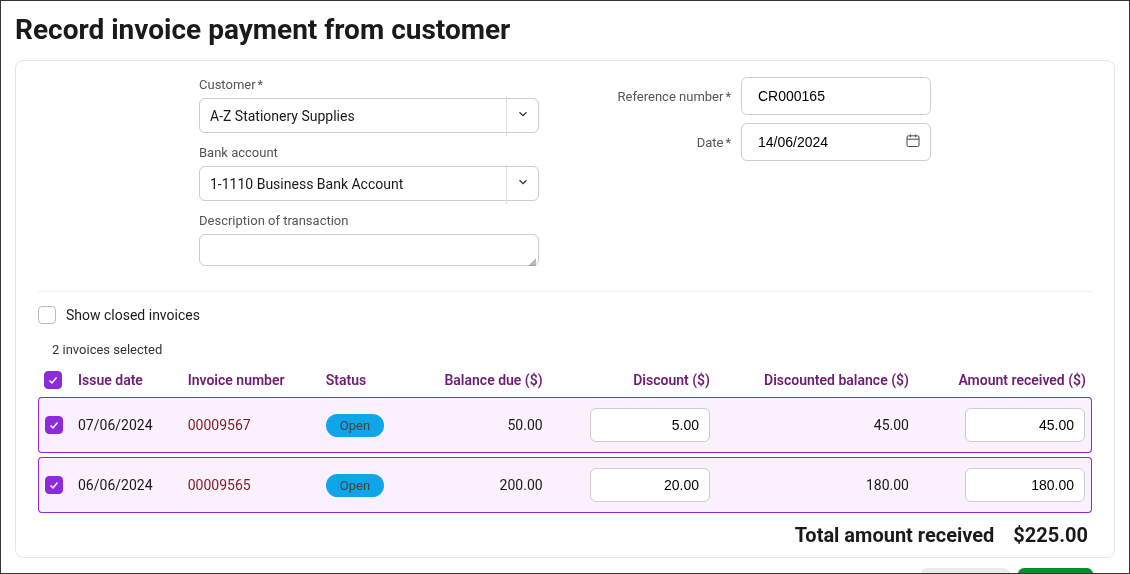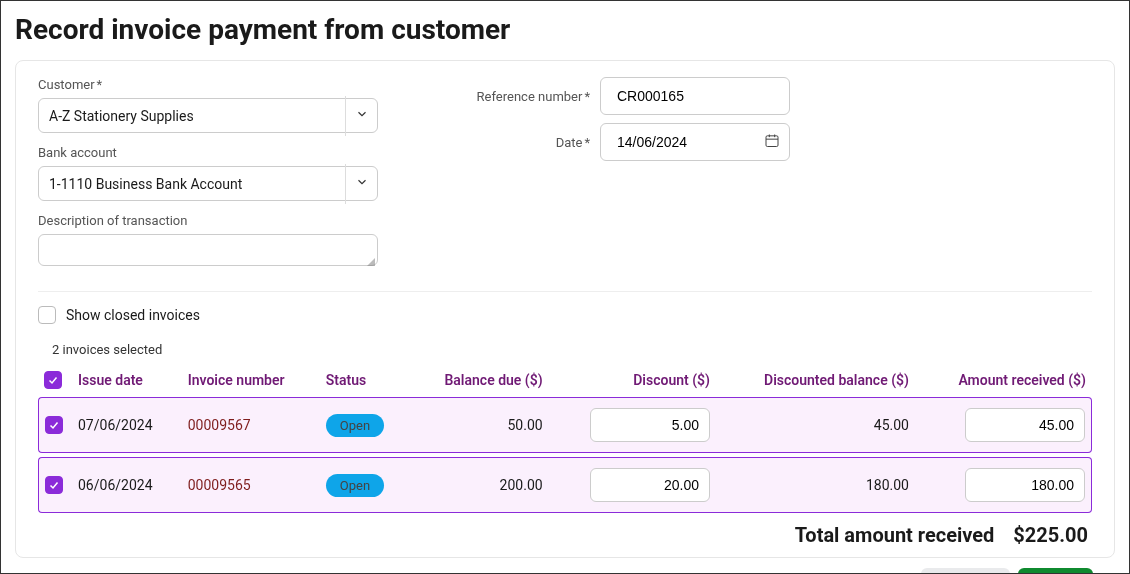--- a/index.html
+++ b/index.html
@@ -19,23 +19,23 @@
     margin-bottom: 14px;
   }
   .card {
     border: 1px solid #e6e6e6;
     border-radius: 8px;
     padding: 16px 22px 10px 22px;
     margin-bottom: 10px;
   }
   .toprow {
     display: flex;
-    justify-content: flex-start;
+    justify-content: center;
     align-items: flex-start;
-    gap: 42px;
+    gap: 22px;
   }
   .left-col { width: 340px; }
   .right-col { width: 370px; display:flex; flex-direction:column; gap:8px; }
   .field { margin-bottom: 12px; }
   .label {
     font-size: 13px;
     color: #555;
     margin-bottom: 6px;
     display:block;
   }

